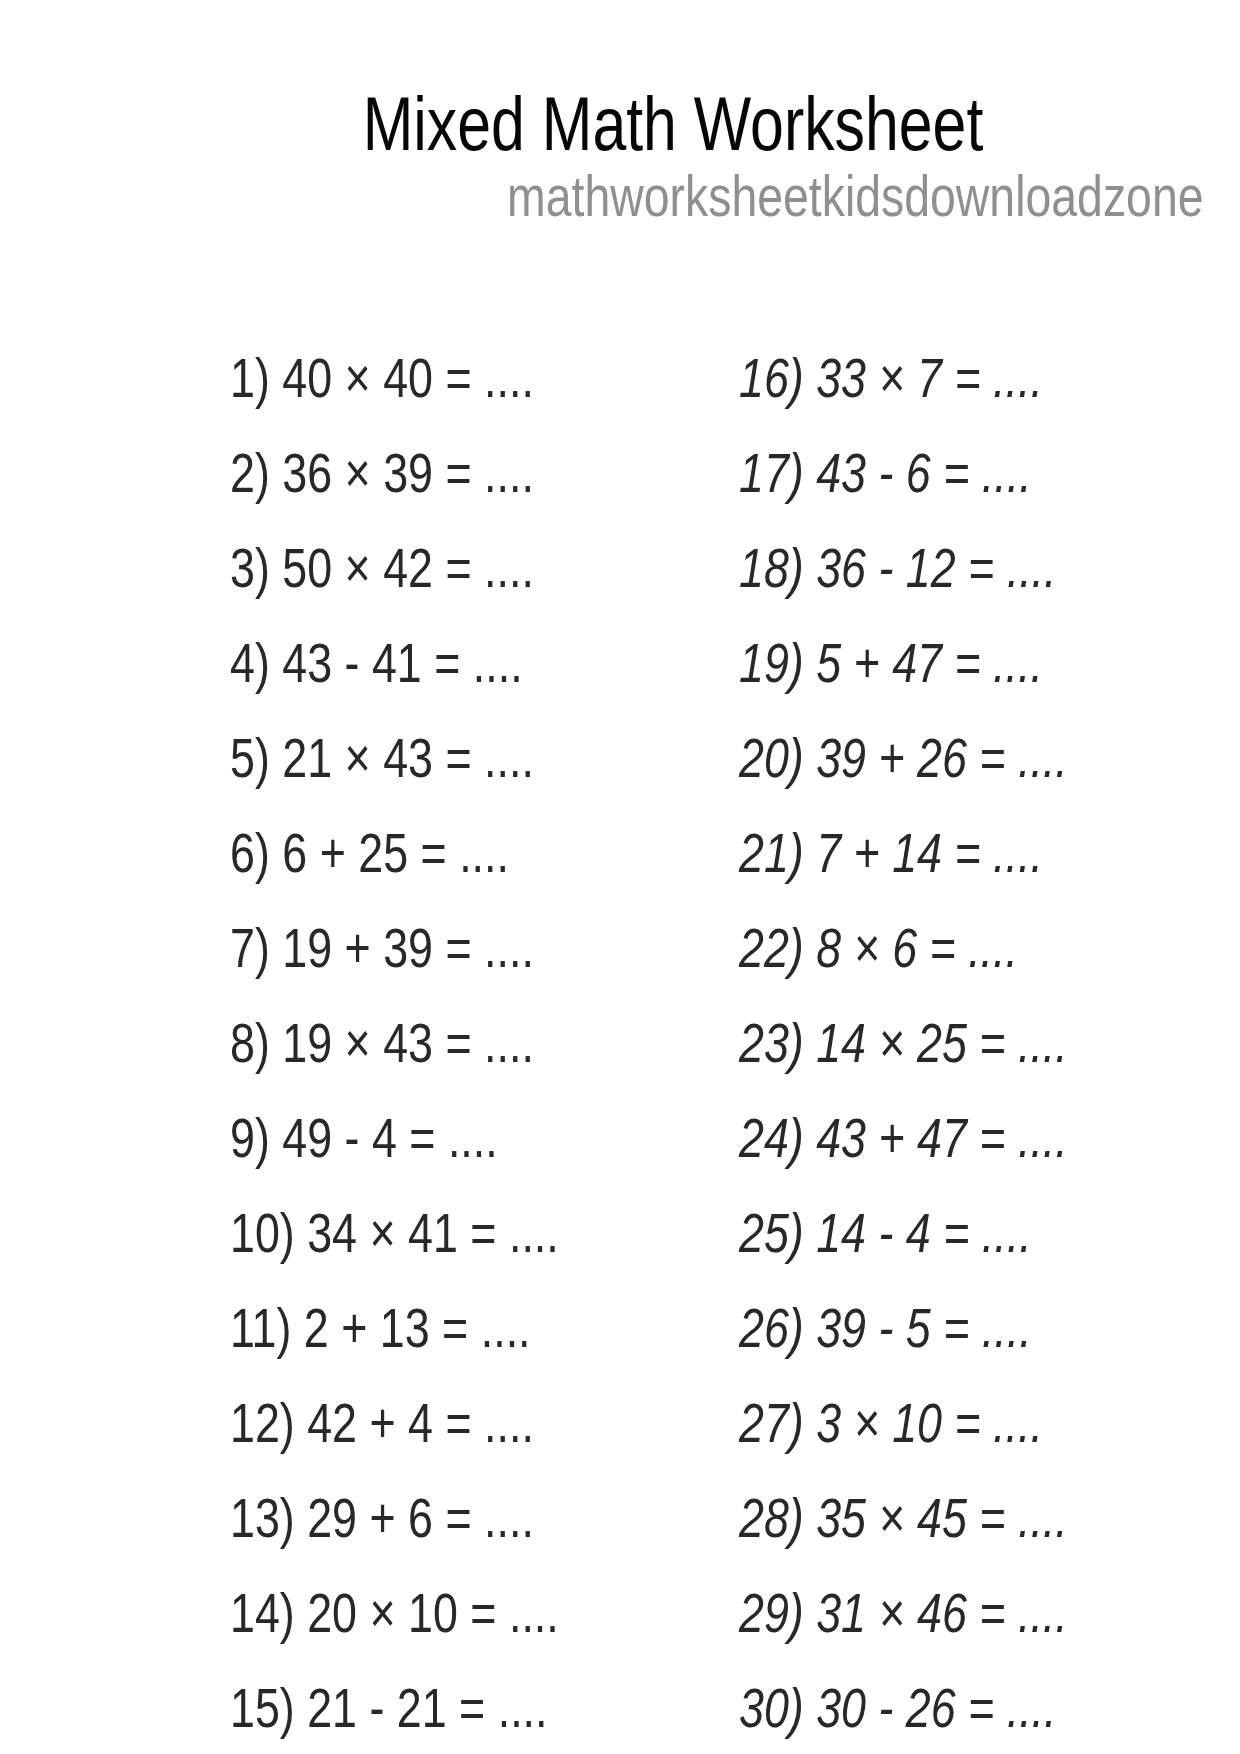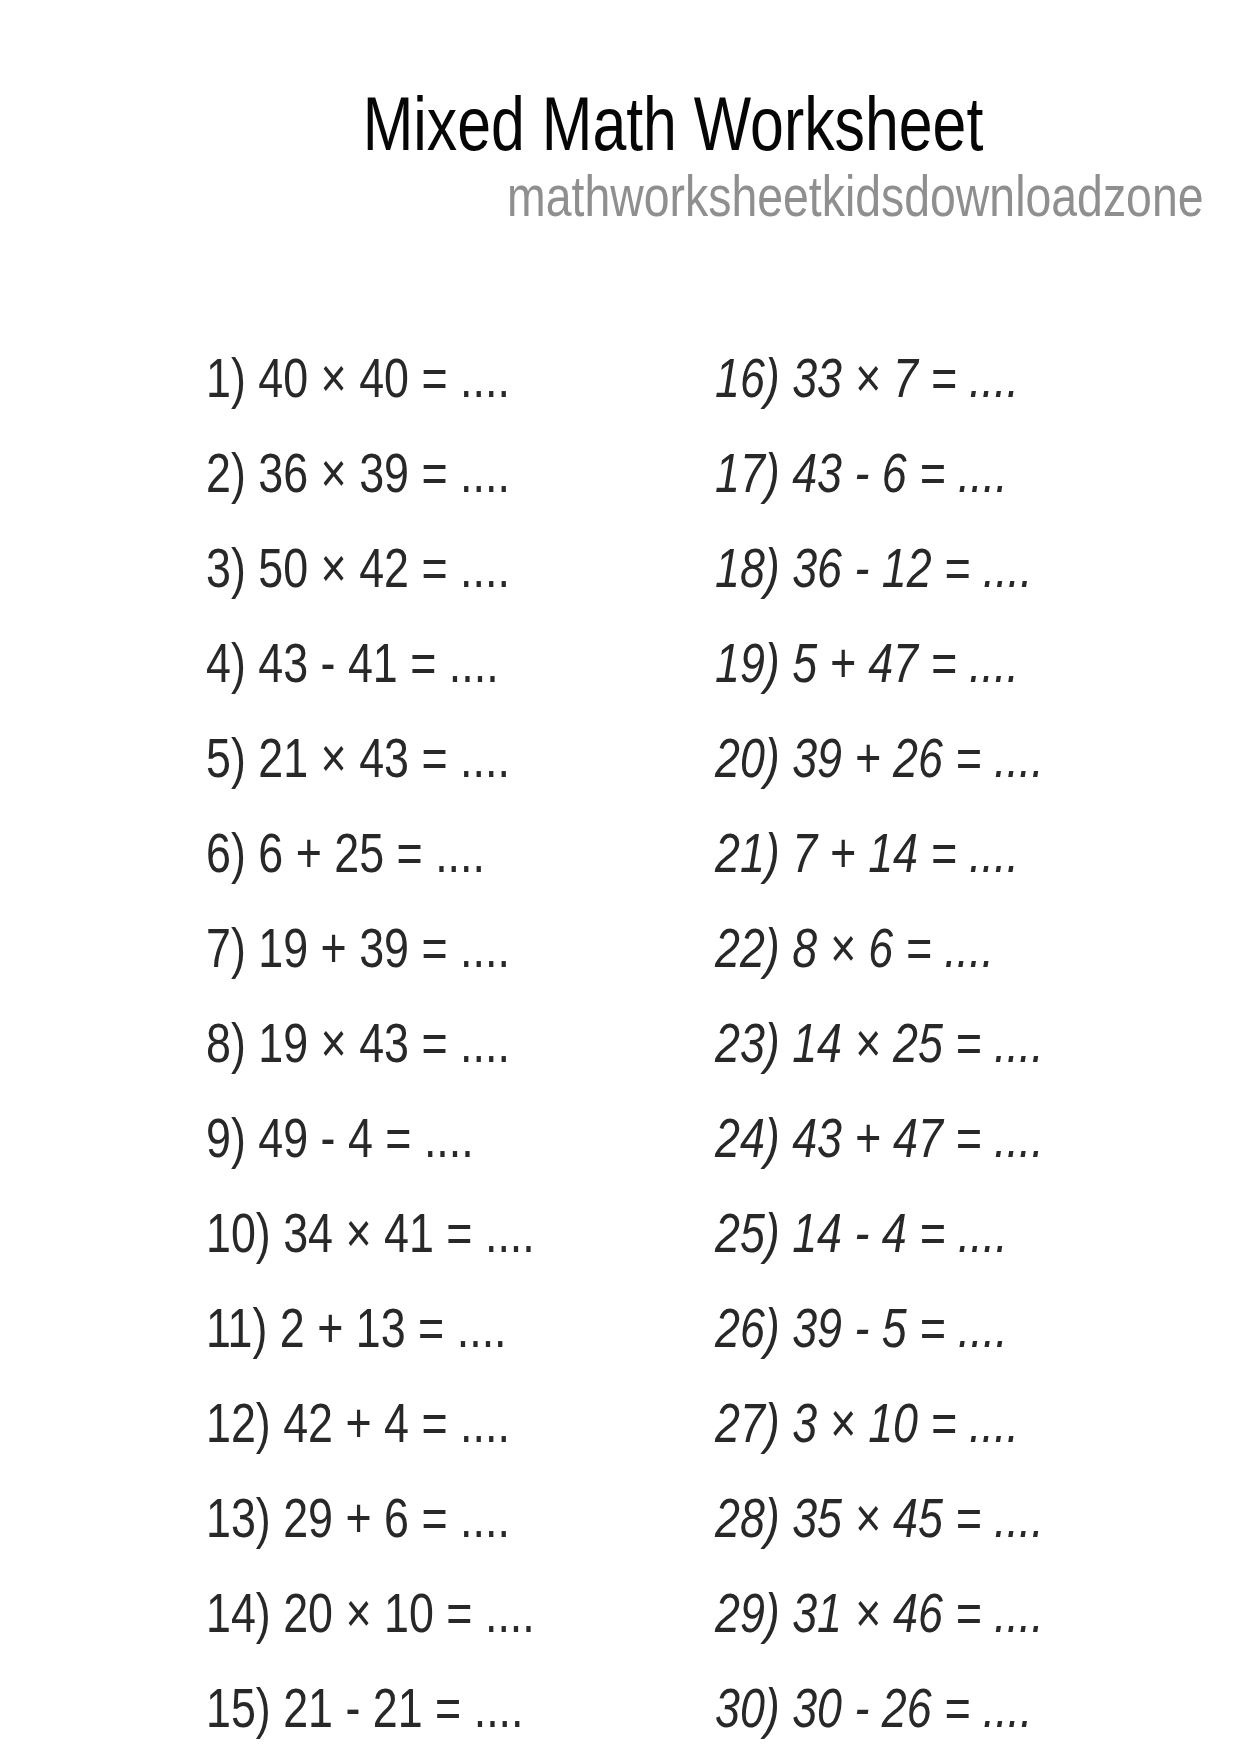--- a/index.html
+++ b/index.html
@@ -38,20 +38,21 @@
   }
   .problems {
     position: absolute;
     top: 330px;
     left: 0;
     width: 100%;
   }
   .col {
     position: absolute;
     top: 0;
+    margin-left: 24px;
   }
   .col-left  { left: 206px; }
   .col-right { left: 715px; font-style: italic; }
   .problem {
     height: 95px;
     line-height: 95px;
     font-size: 56px;
     color: #282828;
     white-space: nowrap;
     transform-origin: 0 50%;

